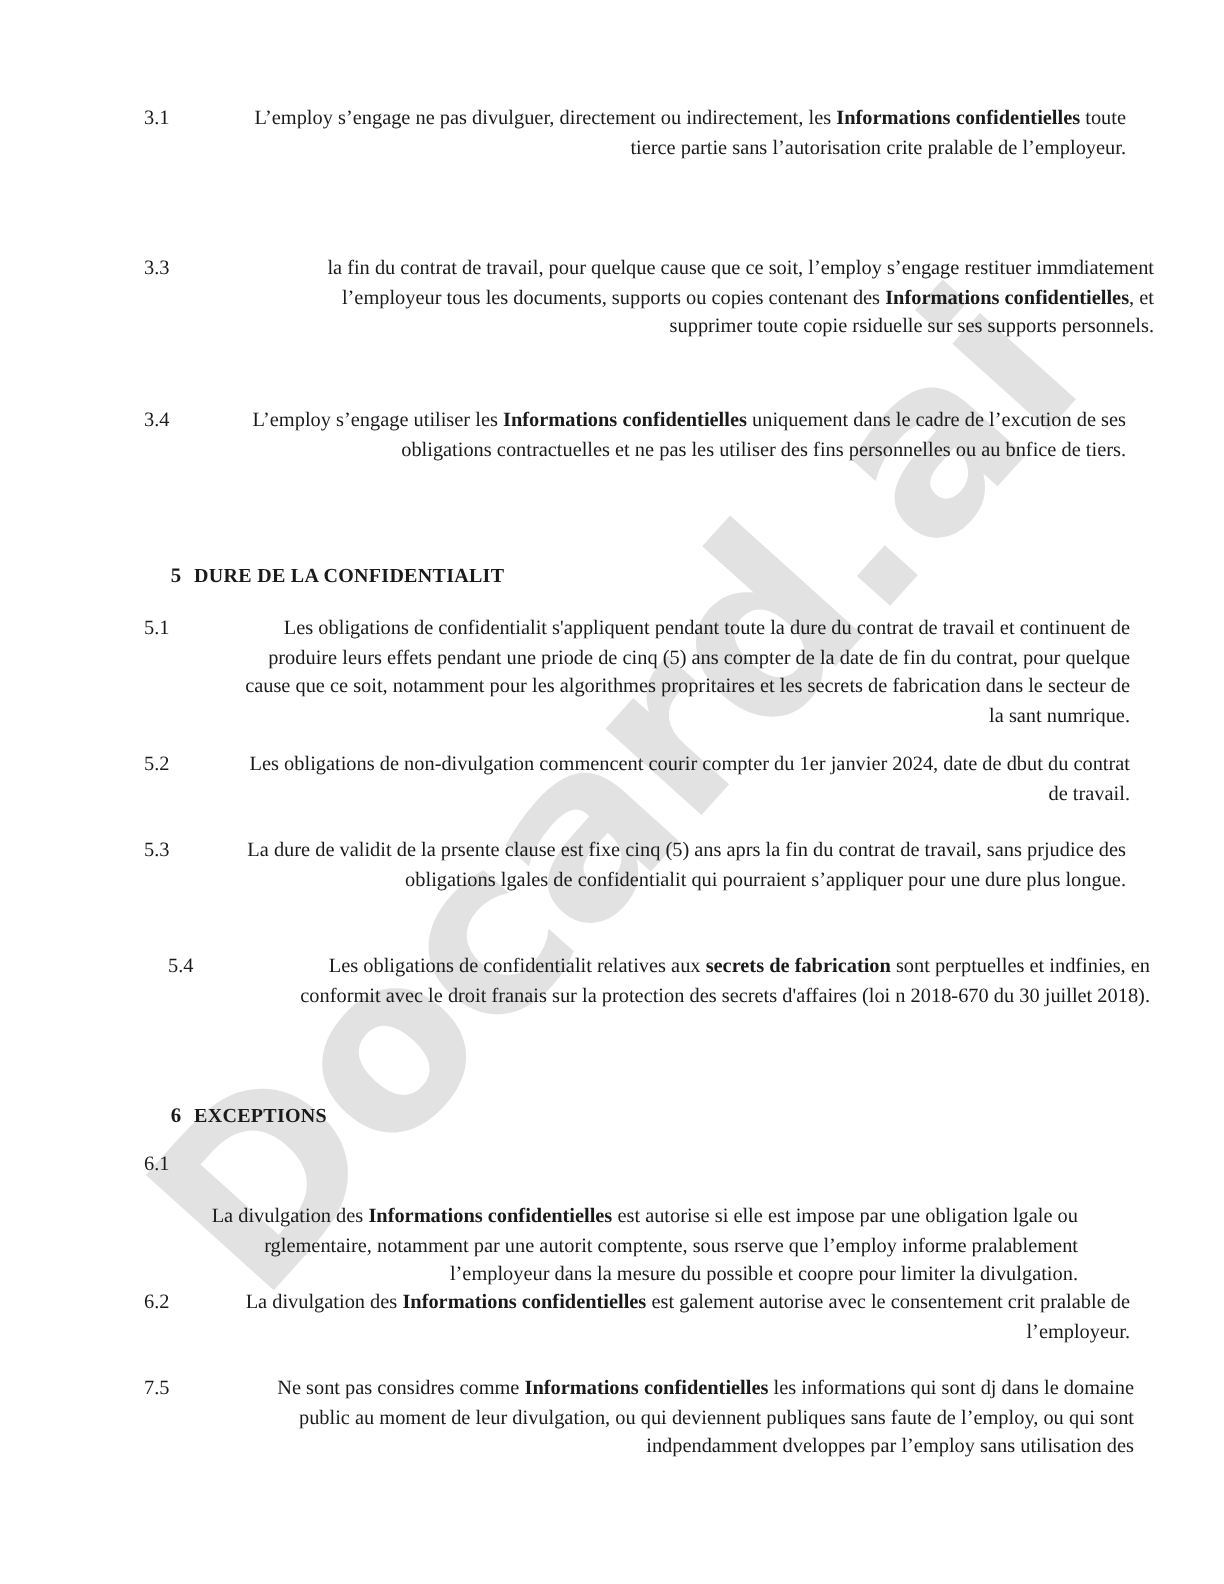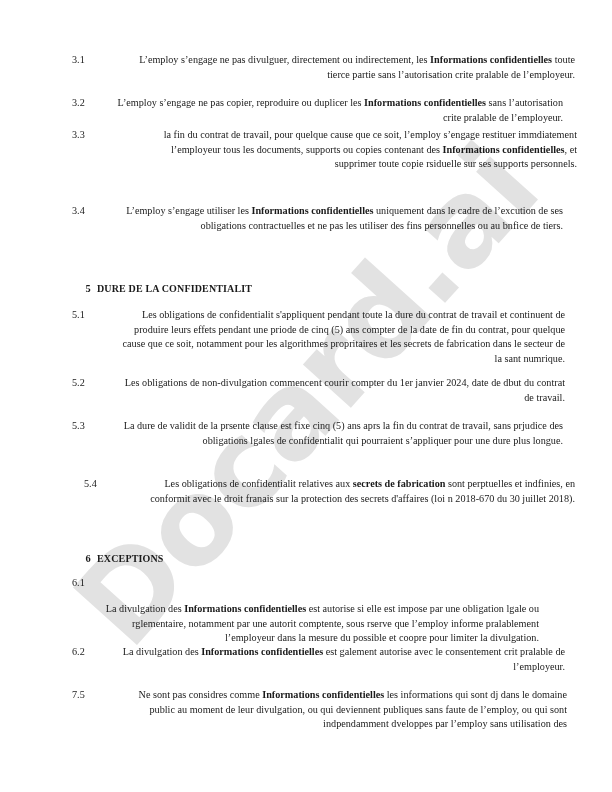--- a/index.html
+++ b/index.html
@@ -91,27 +91,23 @@
 </head>
 <body>
 
 <div class="page">
 
   <div class="watermark-layer">
     <div class="watermark-text">Docard.ai</div>
   </div>
 
   <div class="content" id="content">
-      <div class="clause" style="top: 53px; left: 72px; gap: 12px;">
+      <div class="clause" style="top: 53px; left: 72px;">
         <div class="clause-num">3.1</div>
         <div class="clause-body" style="width: 448px;"><span>L’employ s’engage  ne pas divulguer, directement ou indirectement, les </span><b>Informations confidentielles</b><span>  toute tierce partie sans l’autorisation crite pralable de l’employeur.</span></div>
-      </div>
-      <div class="clause" style="top: 96px; left: 72px;">
-        <div class="clause-num">3.2</div>
-        <div class="clause-body" style="width: 448px;"><span>L’employ s’engage  ne pas copier, reproduire ou duplicer les </span><b>Informations confidentielles</b><span> sans l’autorisation crite pralable de l’employeur.</span></div>
       </div>
       <div class="clause" style="top: 128px; left: 72px; gap: 20px;">
         <div class="clause-num">3.3</div>
         <div class="clause-body" style="width: 442px;"><span> la fin du contrat de travail, pour quelque cause que ce soit, l’employ s’engage  restituer immdiatement  l’employeur tous les documents, supports ou copies contenant des </span><b>Informations confidentielles</b><span>, et  supprimer toute copie rsiduelle sur ses supports personnels.</span></div>
       </div>
       <div class="clause" style="top: 204px; left: 72px; font-family: Liberation Serif, serif;">
         <div class="clause-num">3.4</div>
         <div class="clause-body" style="width: 448px;"><span>L’employ s’engage  utiliser les </span><b>Informations confidentielles</b><span> uniquement dans le cadre de l’excution de ses obligations contractuelles et  ne pas les utiliser  des fins personnelles ou au bnfice de tiers.</span></div>
       </div>
       <div class="heading" style="top: 282px; left: 79px;">

